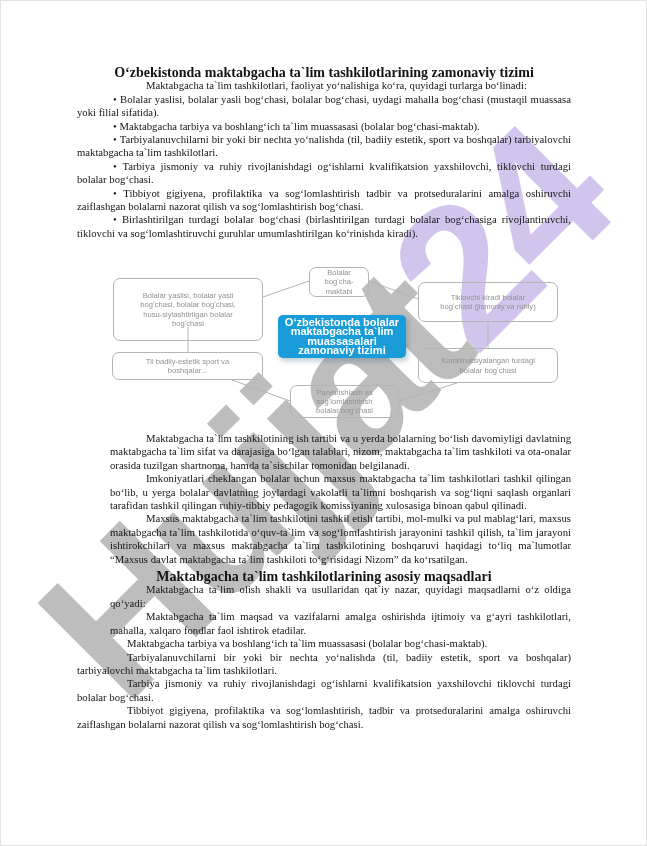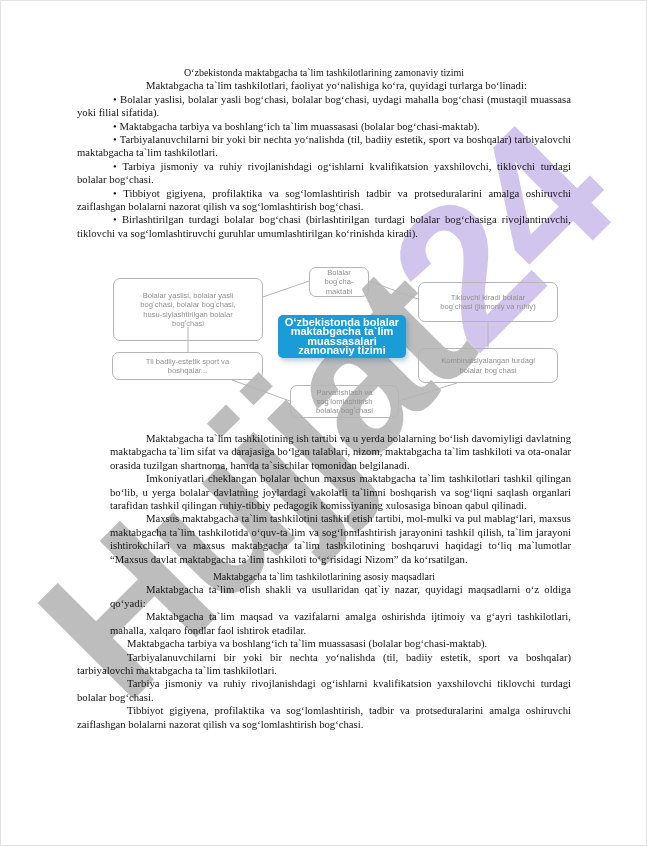--- a/index.html
+++ b/index.html
@@ -19,21 +19,21 @@
     font-weight:bold;font-size:198px;letter-spacing:-9px;
     pointer-events:none;user-select:none;
   }
   .wm-word{color:var(--wm_gray,#7d7d7d);opacity:.50;}
   .wm-num{color:var(--wm_purple,#9276d6);opacity:.42;}
   
   .content{position:absolute;inset:0;z-index:1;}
   .textblock{position:absolute;left:77px;width:494px;font-size:10.7px;line-height:13.4px;text-align:justify;}
   .block-top{top:66px;}
   .block-bottom{top:432px;}
-  h1,h2{font-size:10px;line-height:13.4px;font-weight:normal;text-align:center;margin:0;}
+  h1,h2{font-size:14px;line-height:13.4px;font-weight:bold;text-align:center;margin:0;}
   h2{margin-top:4px;}
   p{margin:0;}
   p.indent{text-indent:36px;margin-left:33px;}
   p.deep{text-indent:50px;}
   p.bullet{text-indent:36px;}
   p.bullet::before{content:"\2022\00a0";}
   
   .diagram{position:absolute;left:77px;top:265px;width:494px;height:160px;}
   .diagram svg{position:absolute;inset:0;}
   .dbox{

